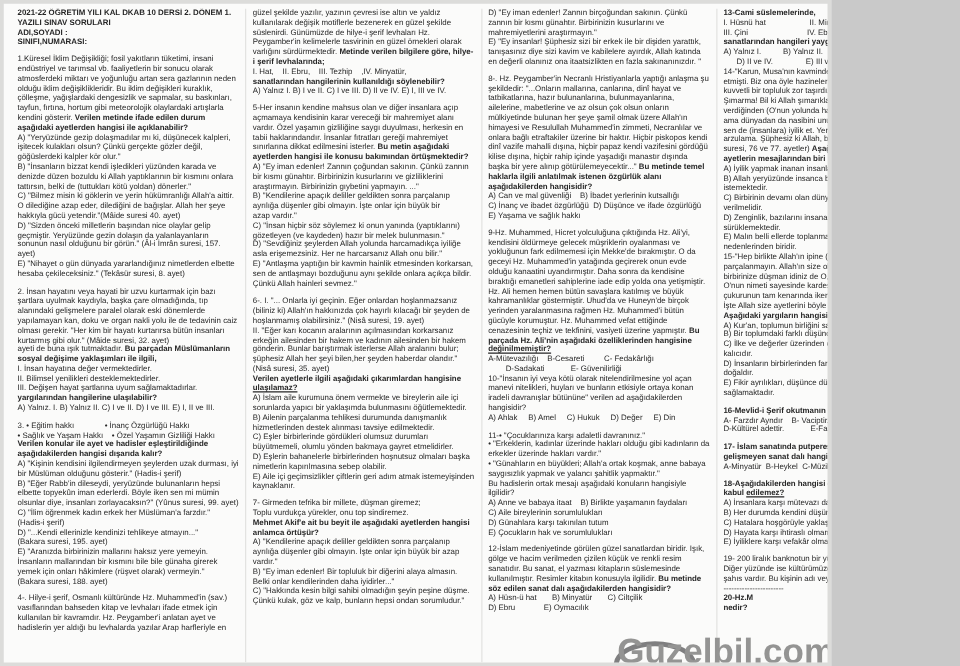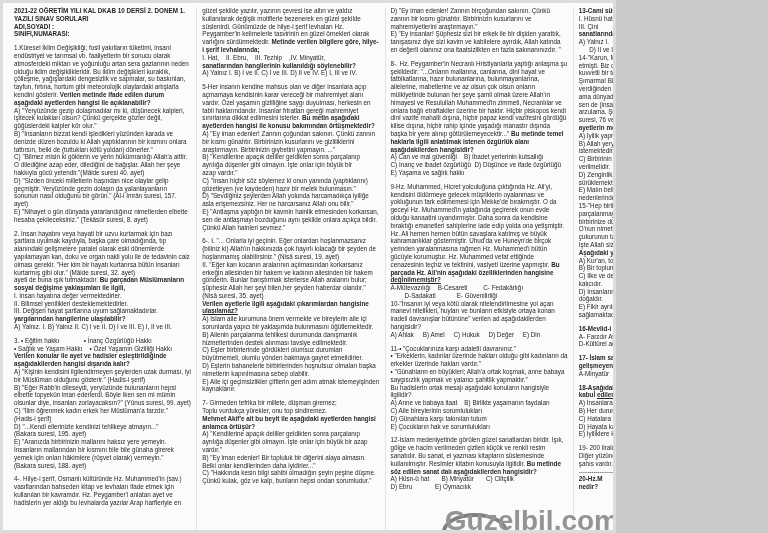--- a/index.html
+++ b/index.html
@@ -1,17 +1,17 @@
 <!DOCTYPE html>
 <html lang="tr"><head>
 <meta charset="utf-8">
 <style>
   html,body{margin:0;padding:0;background:#c9c9c9;}
   .page{
-    position:relative;width:616px;height:533px;box-sizing:border-box;
+    position:relative;width:665px;height:533px;box-sizing:border-box;
     background:#fbfbfa;border:3px solid #dcdcda;overflow:hidden;
     font-family:"Liberation Sans",sans-serif;font-size:6.3px;line-height:7.8px;
     color:#262626;
   }
   .cols{position:absolute;left:6px;top:4px;width:752px;bottom:0;display:flex;}
   .col{flex:1 1 0;overflow:hidden;padding:0 5px;}
   .col + .col{border-left:1px solid #e3e3e1;}
   p{margin:0;white-space:pre-wrap;word-break:break-word;}
   p.sp{margin-top:6px;}
   .b{font-weight:700;}

